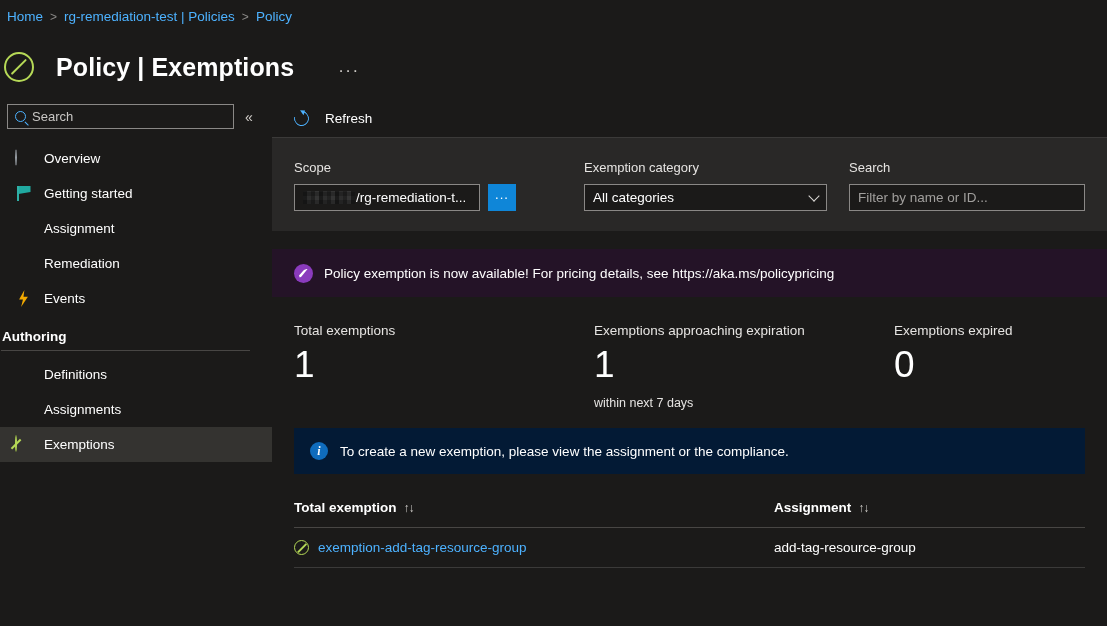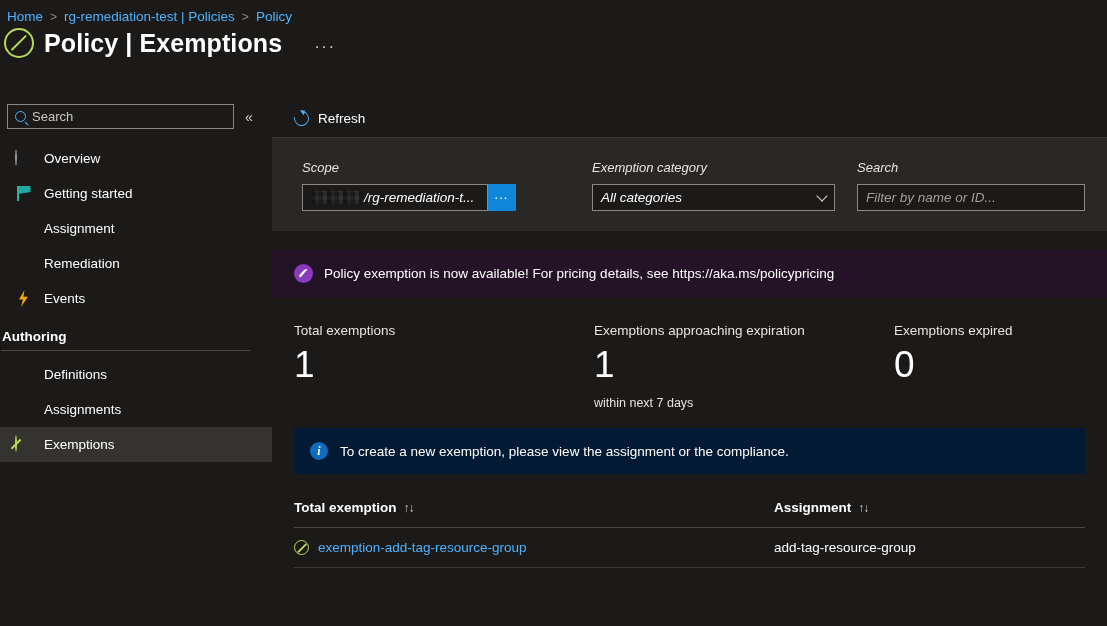--- a/index.html
+++ b/index.html
@@ -16,22 +16,22 @@
   .breadcrumb {
     position: absolute; left: 7px; top: 9px;
     display: flex; align-items: center; gap: 7px;
     font-size: 13.5px;
   }
   .crumb { color: #4db2ff; cursor: pointer; white-space: nowrap; }
   .crumb-sep { color: #8a8886; font-size: 12px; }
 
   
   .title-row {
-    position: absolute; left: 4px; top: 28px;
-    display: flex; align-items: center; gap: 10px;
+    position: absolute; left: 4px; top: 52px;
+    display: flex; align-items: center; gap: 22px;
   }
   .title-icon {
     width: 30px; height: 30px; border-radius: 50%;
     background: #1b1a19;
     border: 2.4px solid #b6d957;
     position: relative; flex: 0 0 auto;
   }
   .title-icon::after {
     content: ""; position: absolute;
     left: 50%; top: 50%;
@@ -179,21 +179,21 @@
 
   
   .content { position: absolute; left: 272px; top: 100px; width: 835px; height: 526px; }
 
   .cmdbar {
     height: 38px; display: flex; align-items: center;
     padding-left: 22px; gap: 9px;
     border-bottom: 1px solid #3b3a39;
   }
   .refresh-btn {
-    display: flex; align-items: center; gap: 9px;
+    display: flex; align-items: center; gap: 16px;
     cursor: pointer; font-size: 13.5px;
   }
   .ic-refresh {
     width: 15px; height: 15px; border-radius: 50%;
     border: 1.7px solid #4db2ff;
     border-top-color: transparent;
     transform: rotate(-35deg);
     position: relative; flex: 0 0 auto;
   }
   .ic-refresh::after {
@@ -202,26 +202,26 @@
     border-top: 3px solid transparent;
     border-bottom: 3px solid transparent;
   }
 
   
   .filters {
     background: #292827;
     padding: 22px 0 20px 0;
     display: flex; gap: 0;
   }
-  .filter-group { padding-left: 30px; font-style: italic; }
+  .filter-group { padding-left: 22px; }
   .filter-group.g1 { width: 290px; }
   .filter-group.g2 { width: 265px; }
   .filter-group.g3 { flex: 1 1 auto; padding-right: 22px; }
   .filter-label { font-size: 13px; color: #e6e4e2; margin-bottom: 9px; }
-  .filter-ctl-row { display: flex; }
+  .filter-ctl-row { display: flex; gap: 8px; }
 
   .input-box {
     height: 27px; background: #1b1a19;
     border: 1px solid #8a8886;
     display: flex; align-items: center;
     padding: 0 8px; font-size: 13.5px; color: #ffffff;
     overflow: hidden;
   }
   .scope-input { width: 186px; }
   .blur-block {

